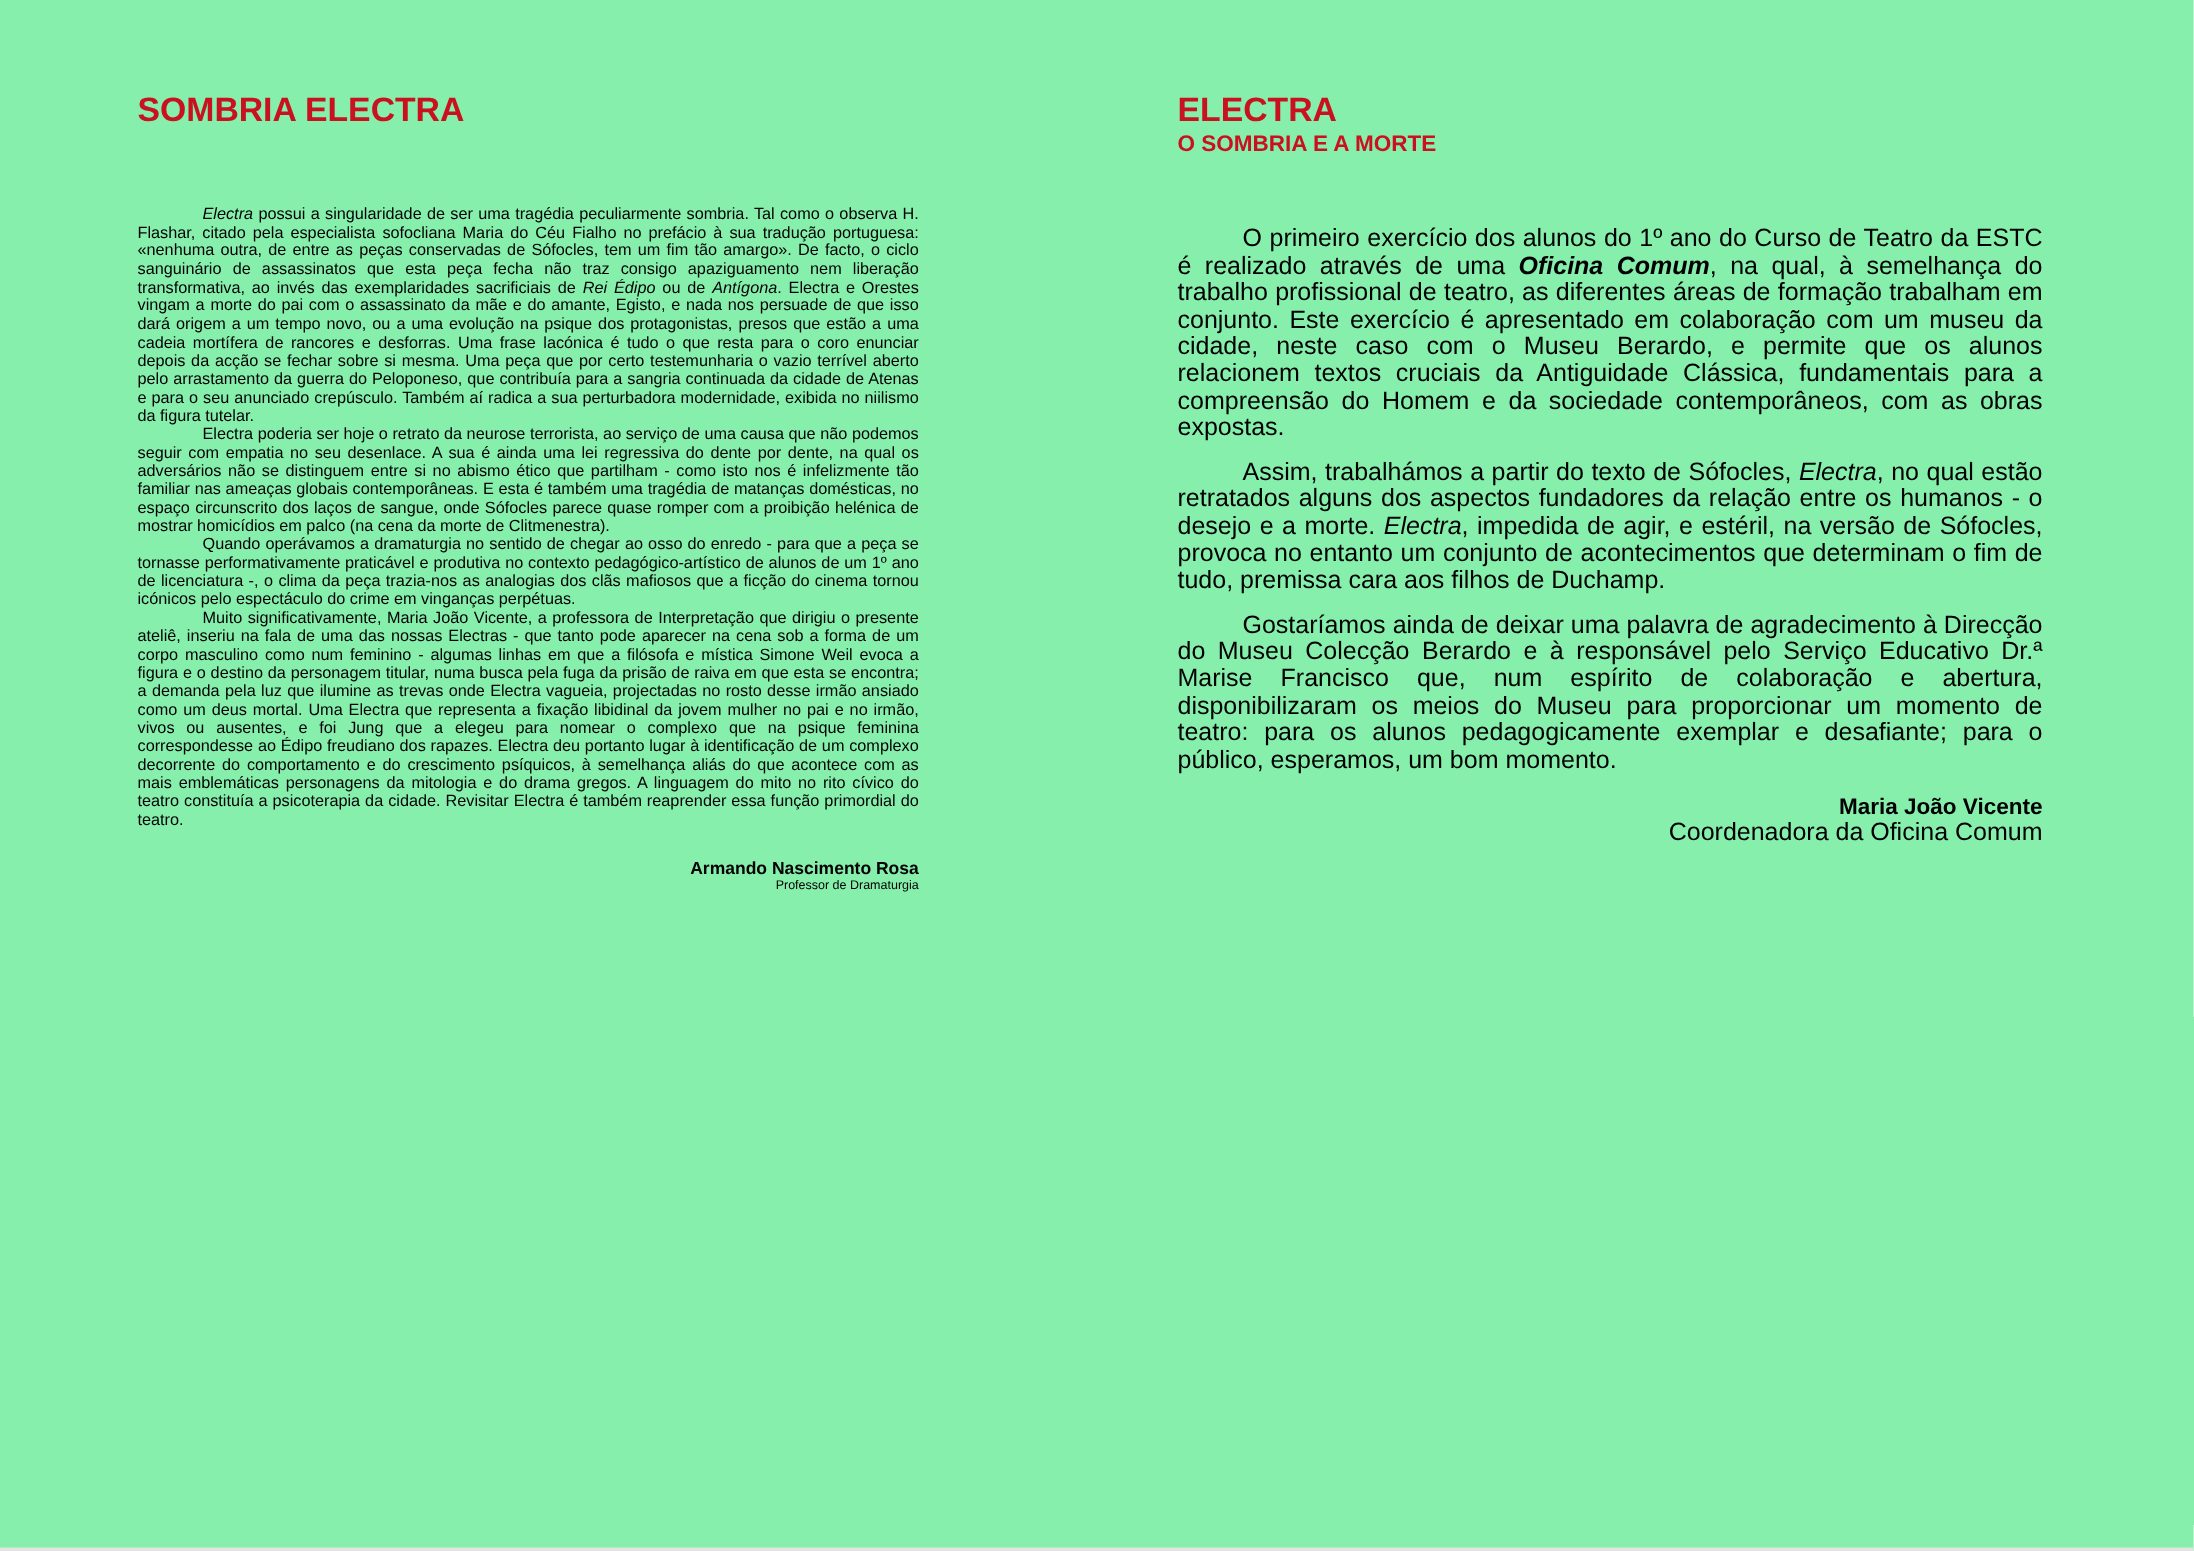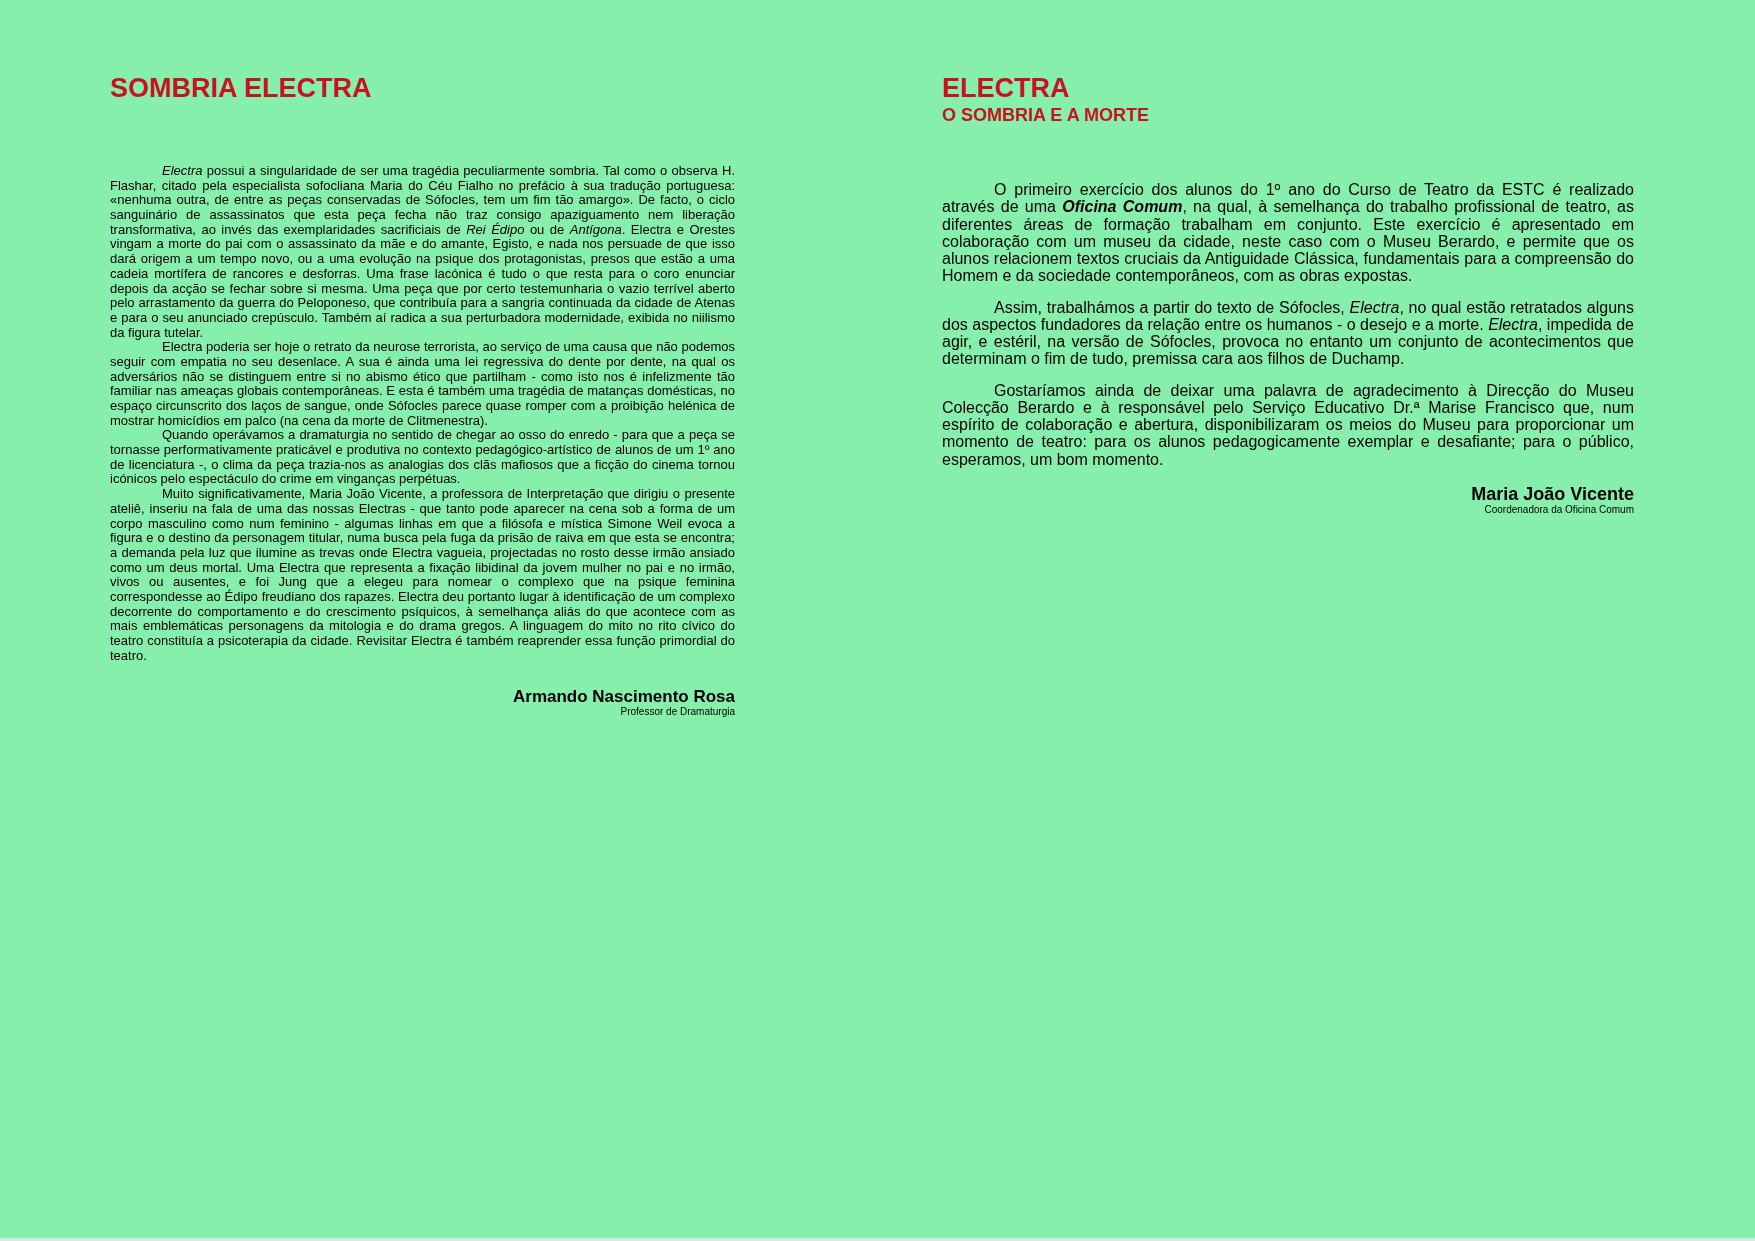--- a/index.html
+++ b/index.html
@@ -42,50 +42,50 @@
   .body {
     text-align: justify;
   }
   .page-left .body {
     margin-top: 62px;
     font-size: 13px;
     line-height: 1.13;
   }
   .page-right .body {
     margin-top: 57px;
-    font-size: 16px;
+    font-size: 20px;
     line-height: 1.08;
   }
   .body p {
     margin: 0;
     padding: 0;
     text-indent: 52px;
   }
   .page-right .body p { margin-bottom: 14px; }
   .page-right .body p:last-child { margin-bottom: 0; }
 
   .seg-i  { font-style: italic; }
   .seg-bi { font-style: italic; font-weight: bold; }
 
   .signature {
     text-align: right;
   }
   .page-left .signature  { margin-top: 24px; }
   .page-right .signature { margin-top: 16px; }
   .sig-name {
     font-weight: bold;
-    font-size: 17px;
+    font-size: 14px;
     line-height: 1.12;
   }
   .sig-role {
     font-size: 10px;
     line-height: 1.15;
   }
   .page-right .sig-name { font-size: 18px; text-align: right; }
-  .page-right .sig-role { font-size: 10px; }
+  .page-right .sig-role { font-size: 20px; }
 
   .page-bottom-edge {
     position: absolute;
     left: 0;
     bottom: 0;
     width: 100%;
     height: 3px;
     background: #e3e3e3;
   }
 </style>

